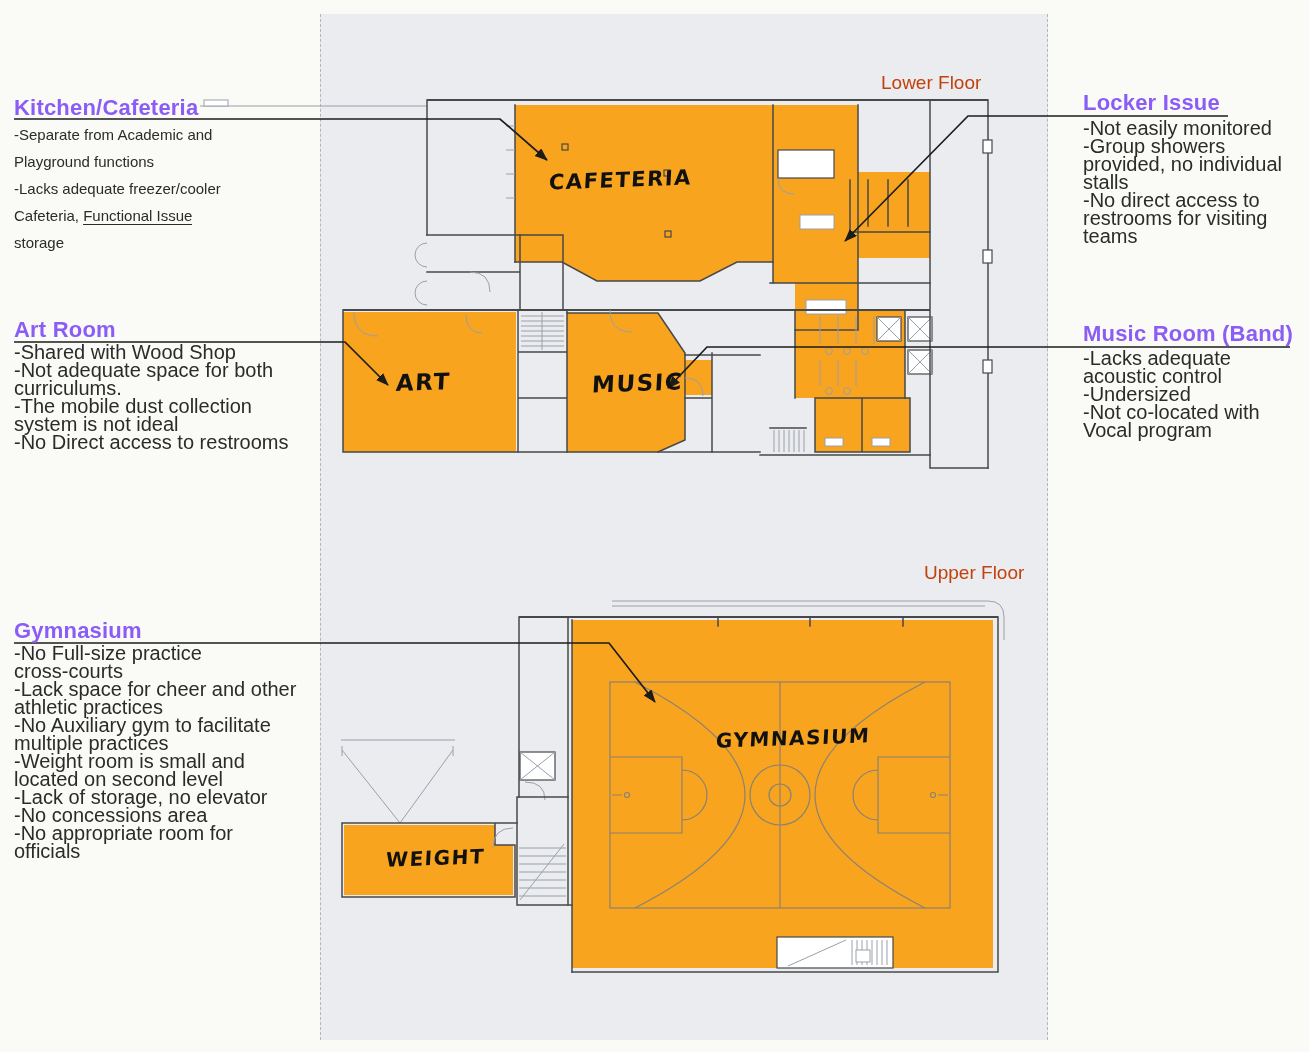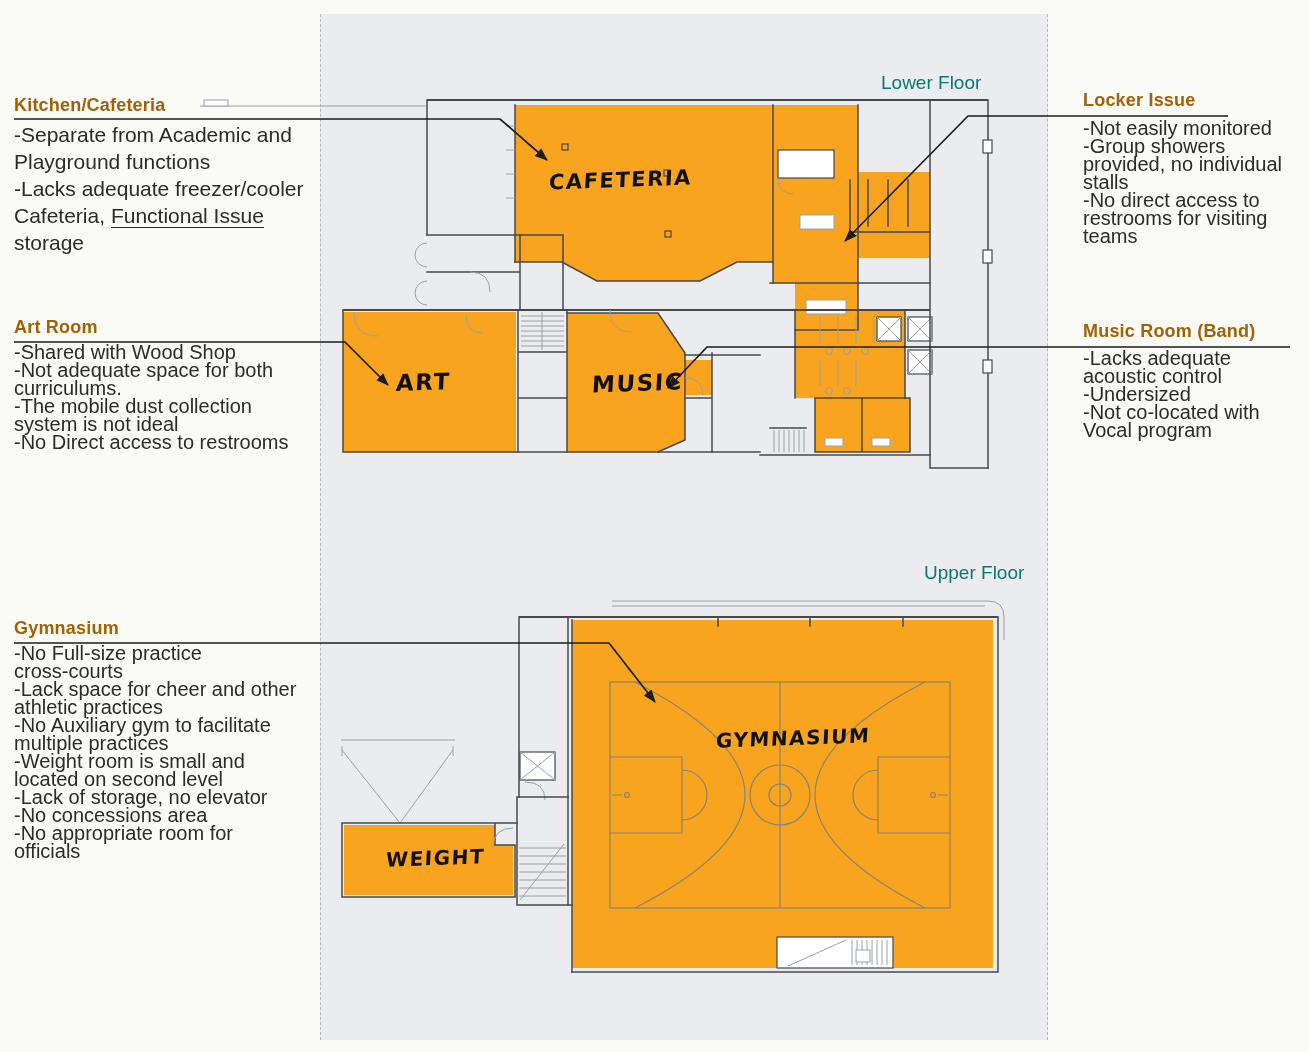--- a/index.html
+++ b/index.html
@@ -24,26 +24,26 @@
   .wall{stroke:var(--wall);stroke-width:1.5;fill:none;stroke-linecap:square;}
   .wall2{stroke:var(--wall);stroke-width:2.2;fill:none;}
   .lt{stroke:var(--wall-light);stroke-width:1;fill:none;}
   .court{stroke:var(--court);stroke-width:1.2;fill:none;}
   .white{fill:#fff;stroke:var(--wall);stroke-width:1.2;}
   .whitel{fill:#fff;stroke:var(--wall-light);stroke-width:1;}
   .sq{fill:none;stroke:var(--wall);stroke-width:1.2;}
   .lead{stroke:var(--arrow);stroke-width:1.7;fill:none;}
 
   .note{position:absolute;color:var(--ink);}
-  .note-title{font-size:18px;font-weight:bold;color:#a16207;letter-spacing:.2px;}
+  .note-title{font-size:22px;font-weight:bold;color:#8b5cf6;letter-spacing:.2px;}
   .note-body{font-size:20px;line-height:18px;white-space:pre-line;}
-  .note-line{font-size:21px;line-height:27px;}
+  .note-line{font-size:15px;line-height:27px;}
   .u{border-bottom:1.6px solid var(--ink);}
 
-  .floor-label{position:absolute;font-size:19px;color:#0f766e;}
+  .floor-label{position:absolute;font-size:19px;color:#c2410c;}
   .marker{position:absolute;font-family:"DejaVu Sans",sans-serif;font-weight:800;color:#111;
           letter-spacing:1.5px;transform:skewX(-5deg) rotate(-2deg);white-space:nowrap;}
 </style>
 </head>
 <body>
 
 <div class="canvas">
 
   <div class="panel"></div>
 

